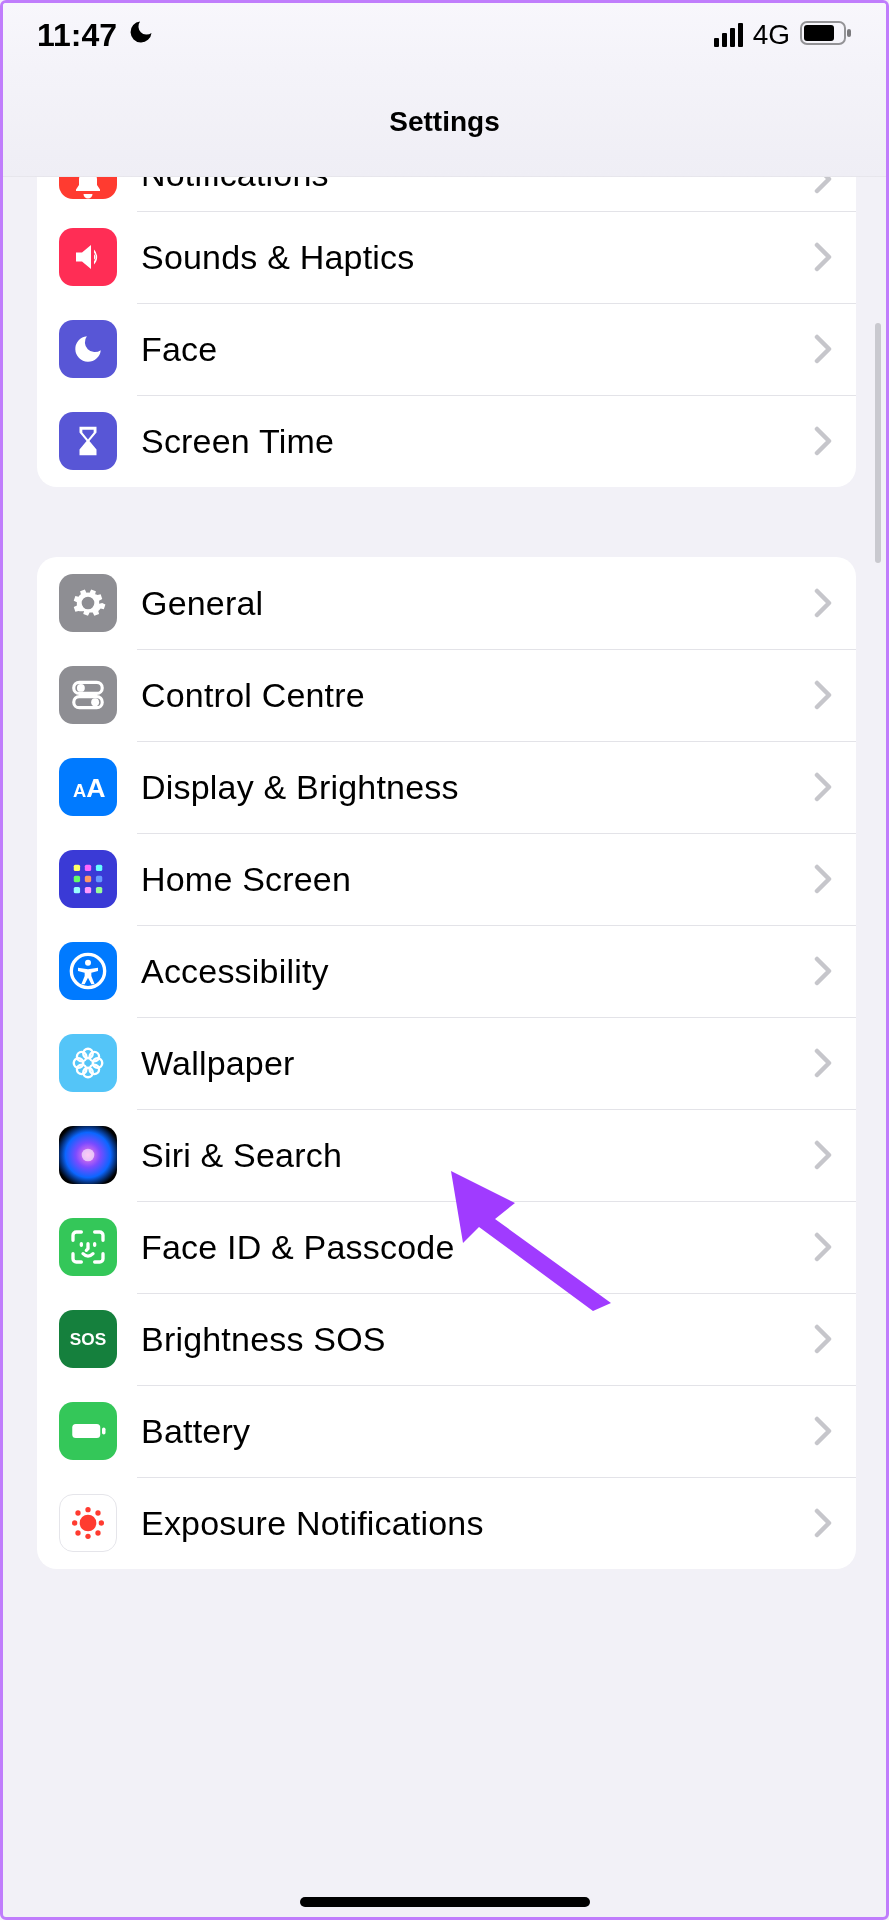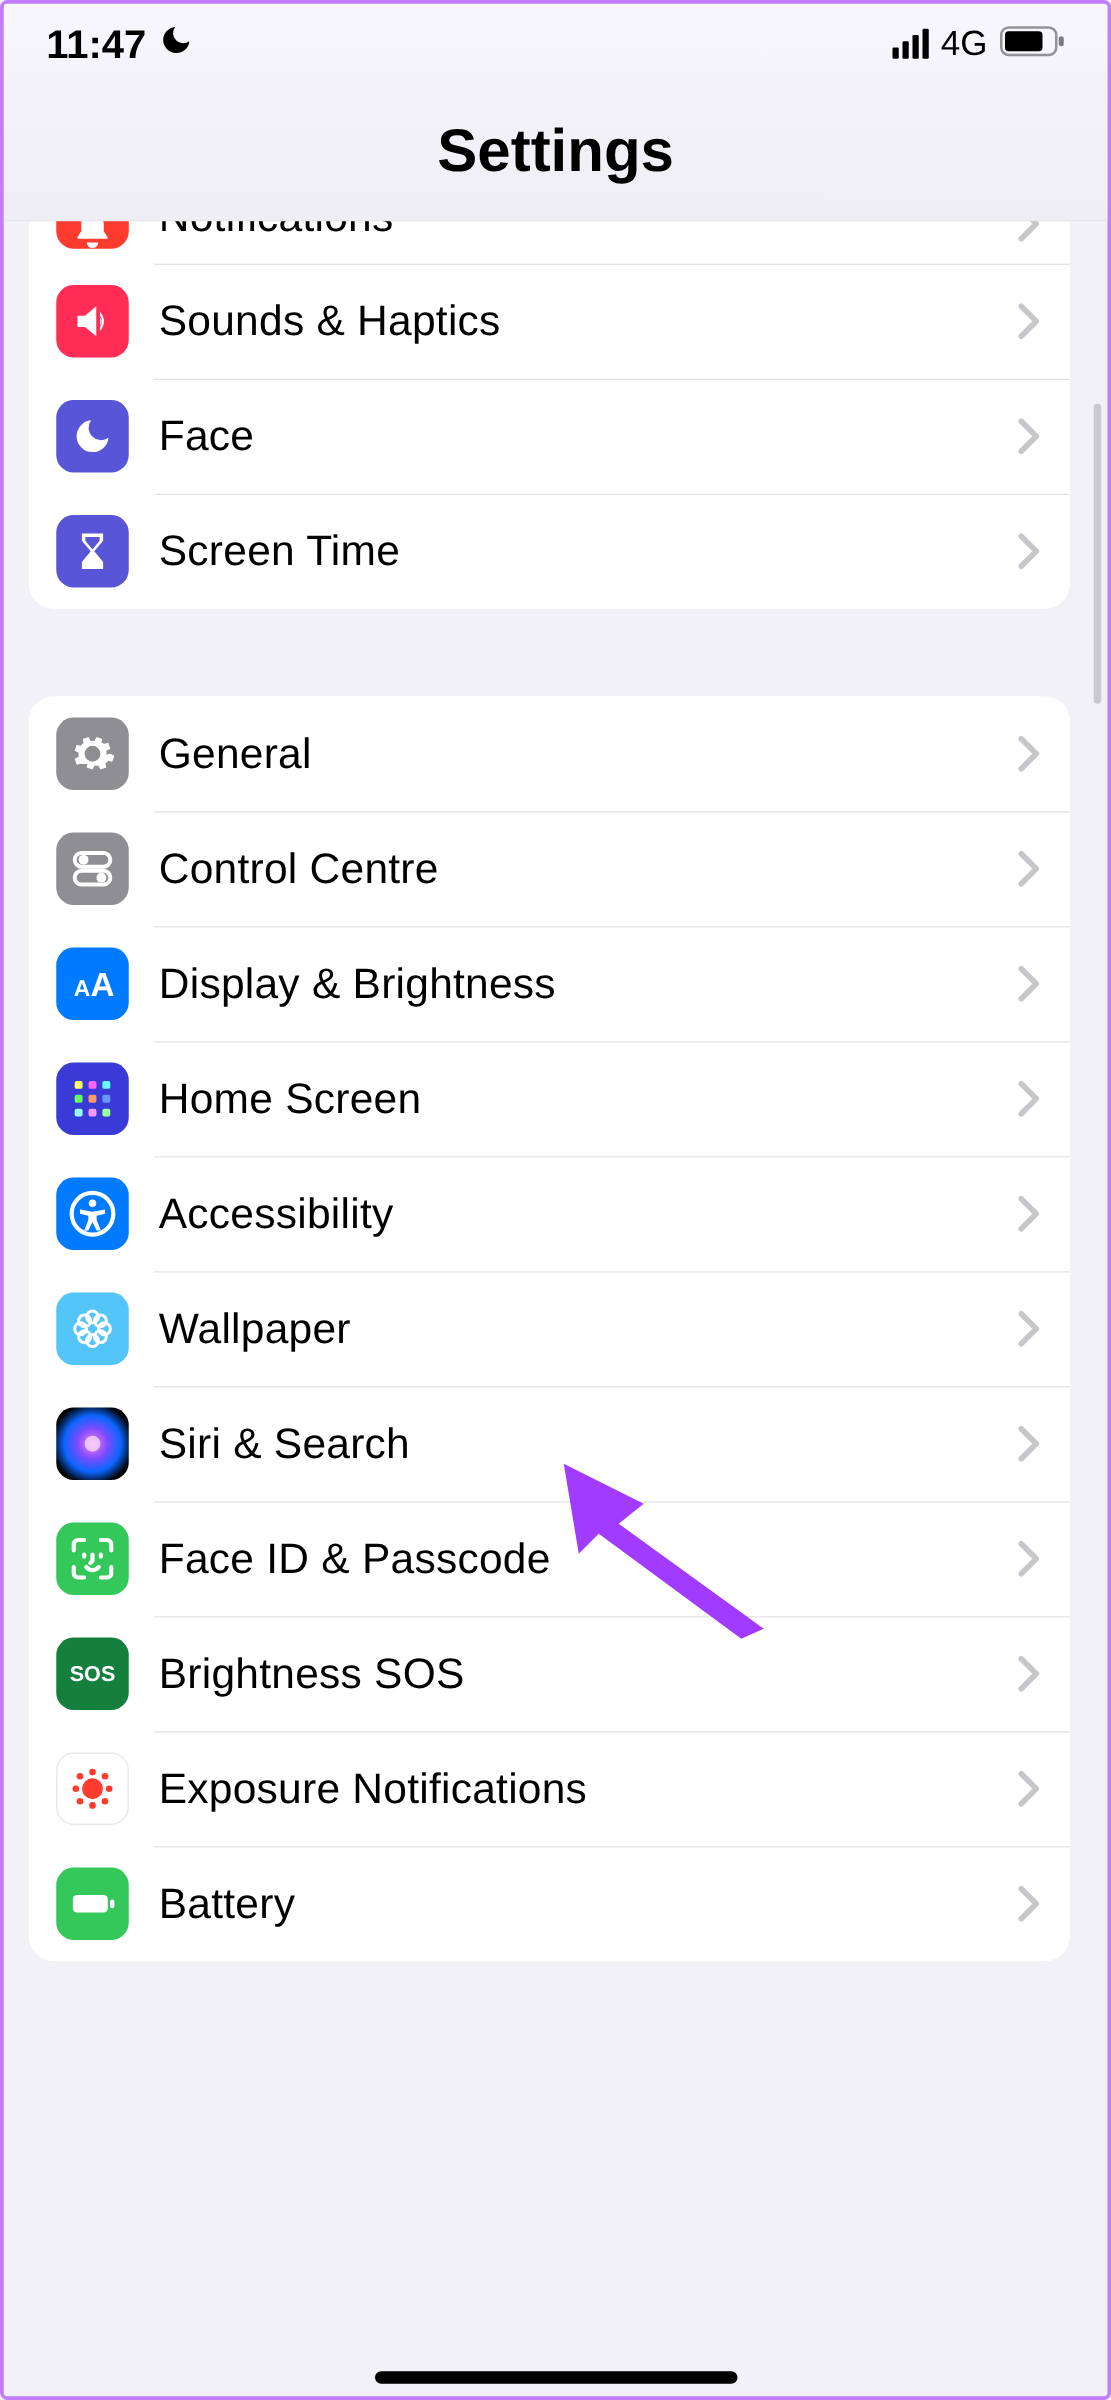--- a/index.html
+++ b/index.html
@@ -42,26 +42,26 @@
   .signal span:nth-child(4){height:24px;}
 
   
   .nav{
     position:absolute;top:var(--status-h);left:0;right:0;height:var(--nav-h);
     display:flex;align-items:center;justify-content:center;
     background:linear-gradient(to bottom,#f4f3f9 0%,#efeef5 100%);
     border-bottom:1px solid rgba(0,0,0,0.05);
     z-index:15;
   }
-  .nav-title{font-size:48px;font-weight:700;}
+  .nav-title{font-size:28px;font-weight:700;}
 
   
   .scroll{
     position:absolute;top:calc(var(--status-h) + var(--nav-h));left:0;right:0;bottom:0;
-    padding:0 30px 0 20px;
+    padding:0 30px 0 34px;
   }
   .group{
     background:var(--card);
     border-radius:20px;
     overflow:hidden;
   }
   .group.first{margin-top:-18px;border-top-left-radius:0;border-top-right-radius:0;}
   .group + .group{margin-top:70px;}
   .row{
     display:flex;align-items:center;
@@ -368,20 +368,35 @@
       </div>
       <div class="label">Brightness SOS</div>
       <div class="chev">
           <svg width="18" height="30" viewBox="0 0 12 20">
             <path fill="none" stroke="currentColor" stroke-width="3" stroke-linecap="round" stroke-linejoin="round" d="M2 2l8 8-8 8"></path>
           </svg>
         </div>
     </div>
 
     <div class="row">
+      <div class="icon-wrap bg-green">
+        <svg width="42" height="42" viewBox="0 0 24 24">
+          <rect x="3" y="8" width="16" height="8" rx="2" fill="#fff"></rect>
+          <rect x="20" y="10" width="2" height="4" rx="1" fill="#fff"></rect>
+        </svg>
+      </div>
+      <div class="label">Battery</div>
+      <div class="chev">
+          <svg width="18" height="30" viewBox="0 0 12 20">
+            <path fill="none" stroke="currentColor" stroke-width="3" stroke-linecap="round" stroke-linejoin="round" d="M2 2l8 8-8 8"></path>
+          </svg>
+        </div>
+    </div>
+
+    <div class="row">
       <div class="icon-wrap bg-white">
         <svg width="40" height="40" viewBox="0 0 24 24">
           <circle cx="12" cy="12" r="5" fill="#ff3b30"></circle>
           <g fill="#ff3b30">
               <circle cx="12" cy="4" r="1.6"></circle>
               <circle cx="12" cy="20" r="1.6"></circle>
               <circle cx="4" cy="12" r="1.6"></circle>
               <circle cx="20" cy="12" r="1.6"></circle>
               <circle cx="6" cy="6" r="1.6"></circle>
               <circle cx="18" cy="6" r="1.6"></circle>
@@ -391,35 +406,20 @@
         </svg>
       </div>
       <div class="label">Exposure Notifications</div>
       <div class="chev">
           <svg width="18" height="30" viewBox="0 0 12 20">
             <path fill="none" stroke="currentColor" stroke-width="3" stroke-linecap="round" stroke-linejoin="round" d="M2 2l8 8-8 8"></path>
           </svg>
         </div>
     </div>
 
-    <div class="row">
-      <div class="icon-wrap bg-green">
-        <svg width="42" height="42" viewBox="0 0 24 24">
-          <rect x="3" y="8" width="16" height="8" rx="2" fill="#fff"></rect>
-          <rect x="20" y="10" width="2" height="4" rx="1" fill="#fff"></rect>
-        </svg>
-      </div>
-      <div class="label">Battery</div>
-      <div class="chev">
-          <svg width="18" height="30" viewBox="0 0 12 20">
-            <path fill="none" stroke="currentColor" stroke-width="3" stroke-linecap="round" stroke-linejoin="round" d="M2 2l8 8-8 8"></path>
-          </svg>
-        </div>
-    </div>
-
   </div>
 </div>
 
 <div class="scroll-indicator"></div>
 
 <div class="pointer" style="left:440px;top:1160px;">
   <svg width="180" height="150" viewBox="0 0 180 150">
     <path d="M 8 8 L 72 40 L 52 56 L 168 140 L 150 148 L 36 64 L 20 80 Z" fill="#a03bff"></path>
   </svg>
 </div>

